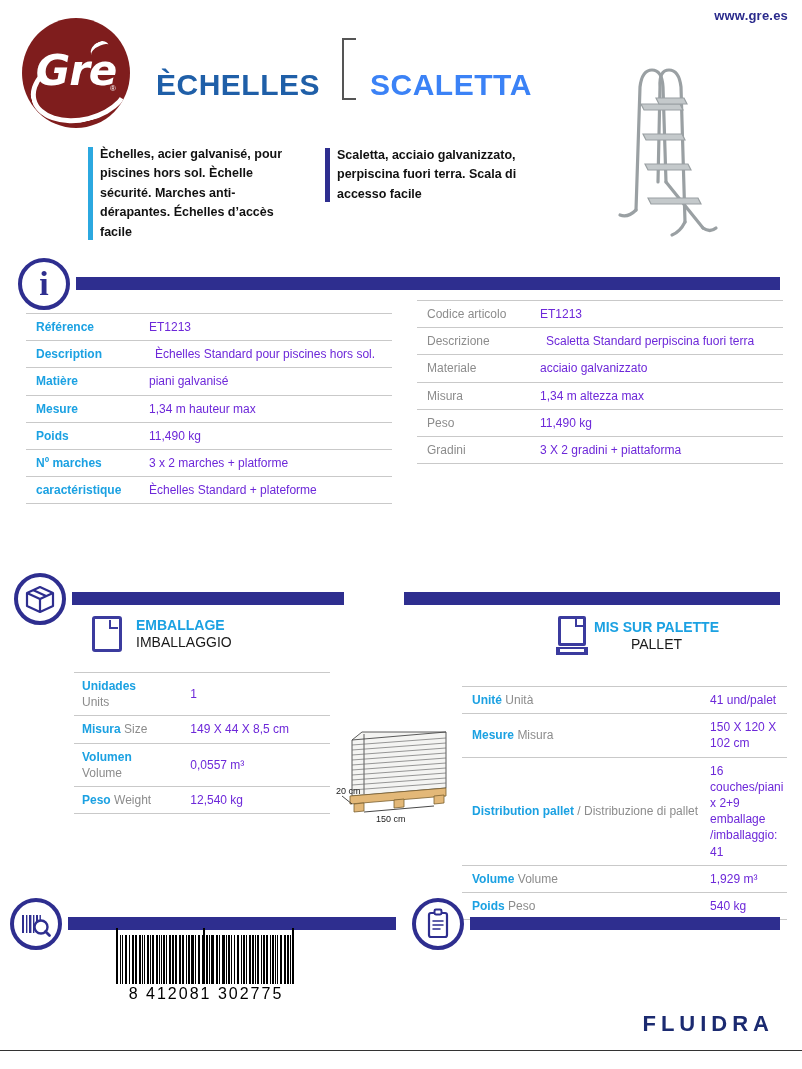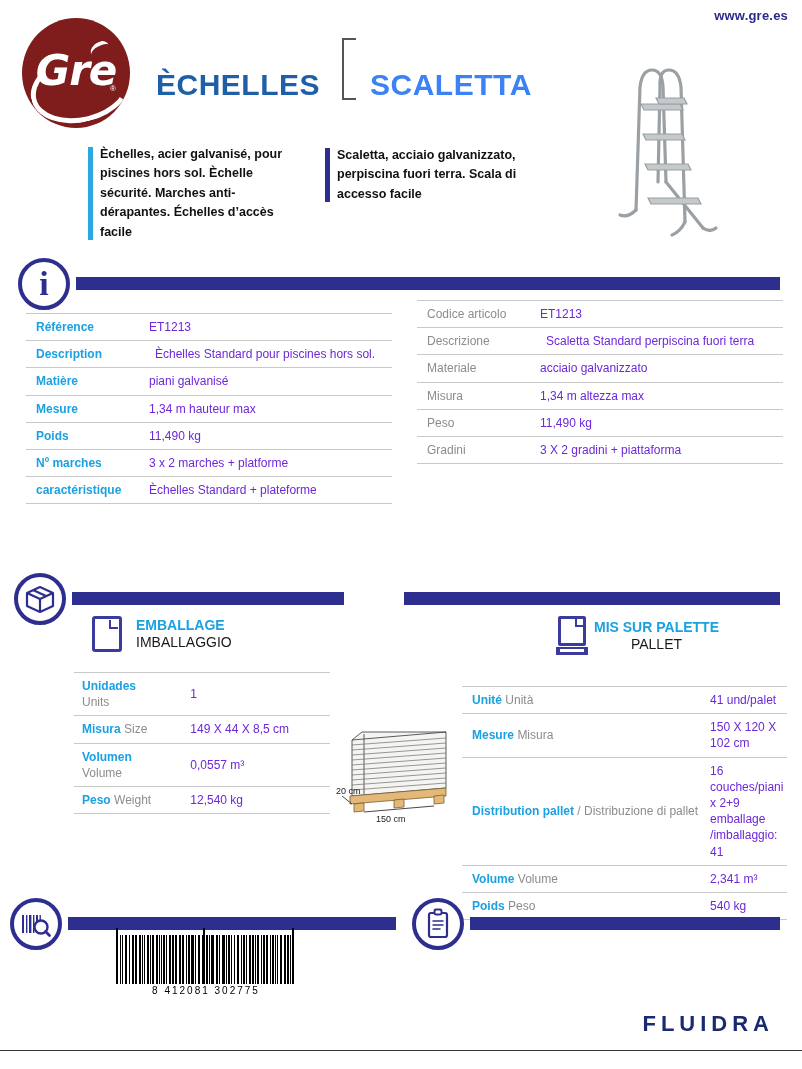--- a/index.html
+++ b/index.html
@@ -326,21 +326,21 @@
     gap: 0;
   }
   .barcode-bars i {
     display: block;
     background: #000;
     height: 100%;
   }
   .barcode-num {
     margin-top: 1px;
     font-family: "Liberation Sans", sans-serif;
-    font-size: 10px;
+    font-size: 16px;
     letter-spacing: 2px;
     color: #000;
   }
 
   
   .footer-rule {
     position: absolute;
     left: 0;
     right: 0;
     bottom: 18px;
@@ -589,21 +589,21 @@
           <span class="lbl-fr">Distribution pallet</span>
           <span class="lbl-it">/ Distribuzione di pallet</span>
         </td>
         <td class="val">16 couches/piani x 2+9 emballage /imballaggio: 41</td>
       </tr>
       <tr class="inline-row">
         <td class="lbl lblcell">
           <span class="lbl-fr">Volume</span>
           <span class="lbl-it">Volume</span>
         </td>
-        <td class="val">2,341 m³</td>
+        <td class="val">1,929 m³</td>
       </tr>
       <tr class="inline-row">
         <td class="lbl lblcell">
           <span class="lbl-fr">Poids</span>
           <span class="lbl-it">Peso</span>
         </td>
         <td class="val">540 kg</td>
       </tr>
     </tbody>
   </table>

